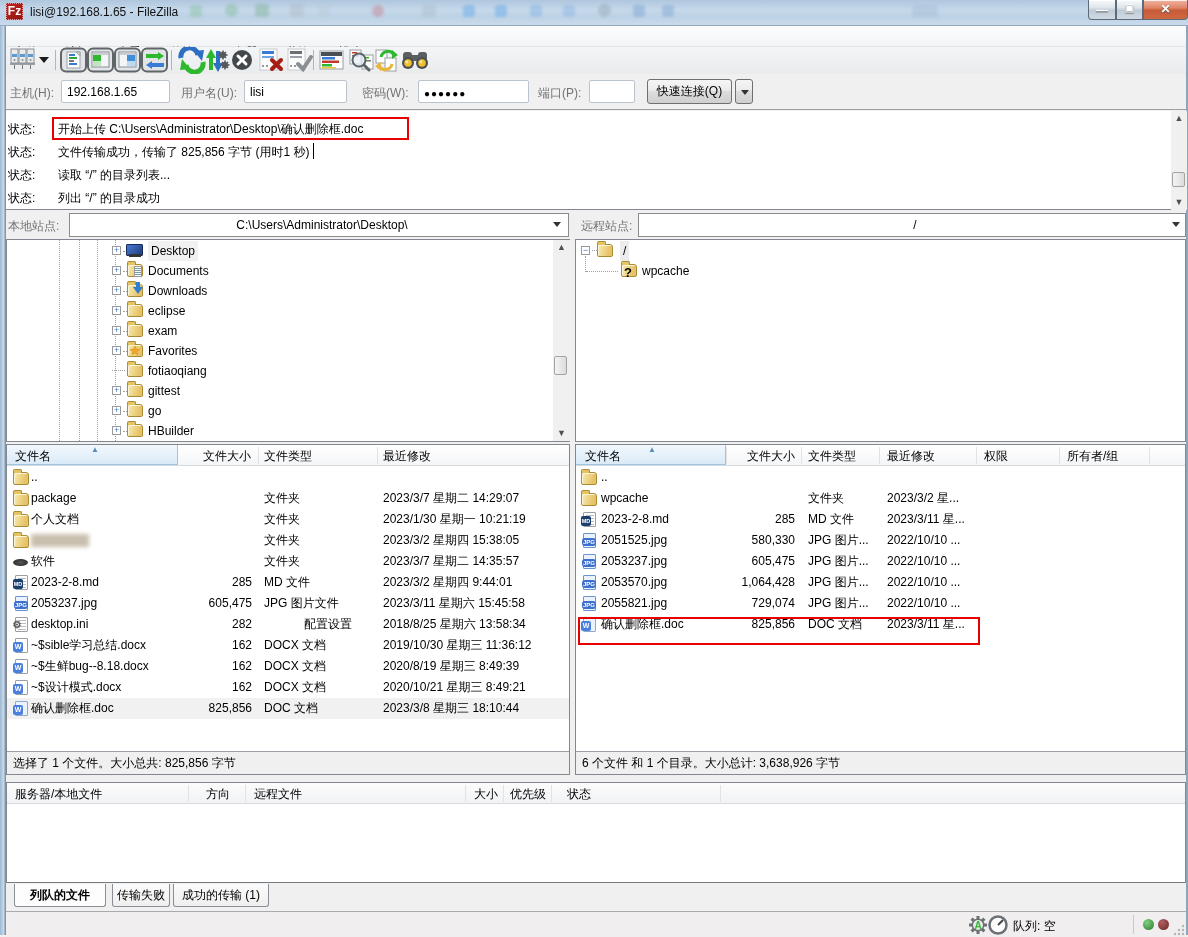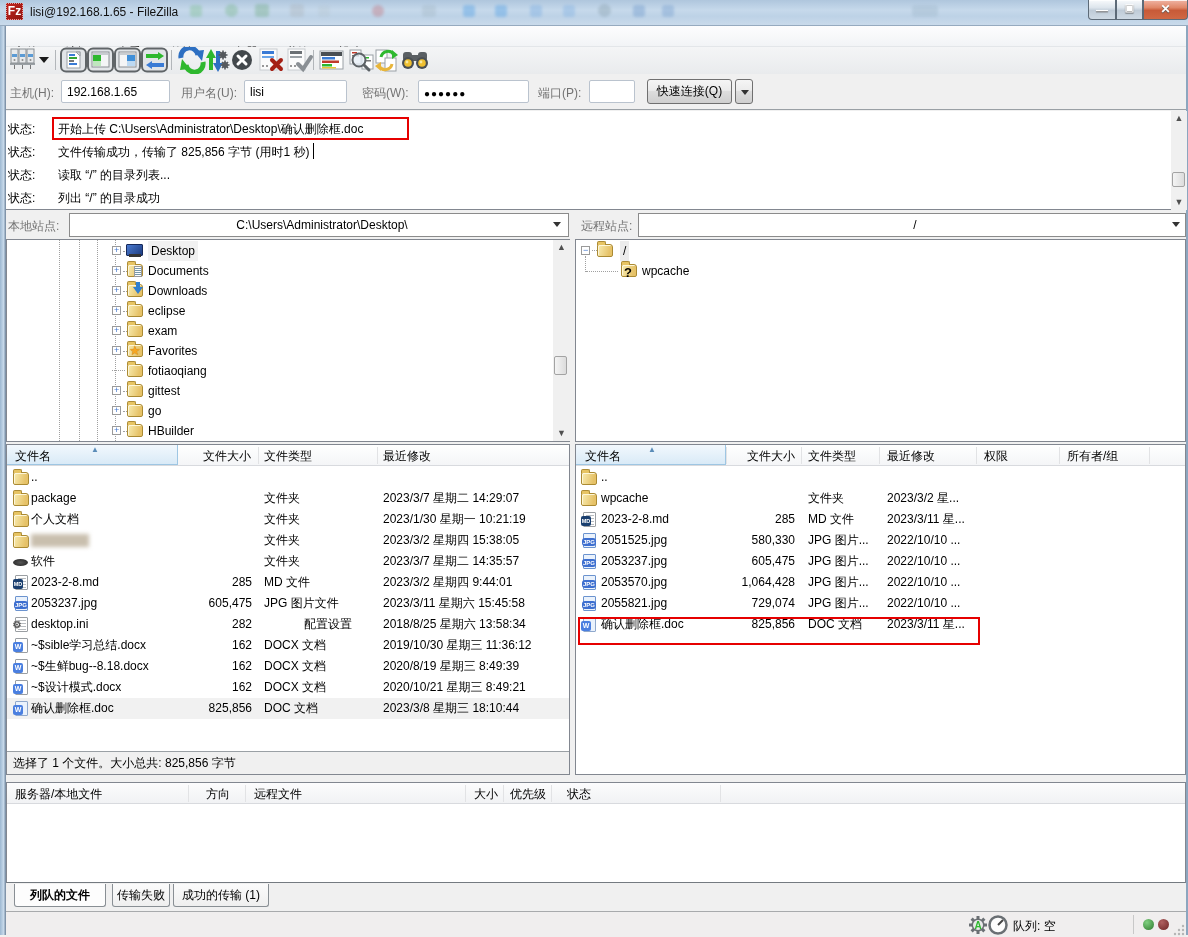--- a/index.html
+++ b/index.html
@@ -638,20 +638,21 @@
         <span class="dicon" style="left:7px;background:#eaf2fc;border-color:#8fa8cc;">
           <b style="background:#4a7fe0;">W</b>
         </span>
         <span style="position:absolute;left:25px;">确认删除框.doc</span>
         <span class="fsize" style="left:124px;width:95px;">825,856</span>
         <span class="fcol" style="left:232px;">DOC 文档</span>
         <span class="fcol" style="left:311px;">2023/3/11 星...</span>
       </div>
     </div>
 <div class="abs" id="redbox2" style="left:2px;top:172px;width:402px;height:28px;border:2px solid #e60000;"></div>
+<div class="pstat">6 个文件 和 1 个目录。大小总计: 3,638,926 字节</div>
 </div>
 
 <div class="abs" id="queue">
 <div class="lhead" style="background:linear-gradient(#fcfcfd,#f1f2f4);">
 <span class="hcell" style="left:8px;">服务器/本地文件</span>
 <span class="hcell" style="left:199px;">方向</span>
 <span class="hcell" style="left:247px;">远程文件</span>
 <span class="hcell" style="left:467px;text-align:center;">大小</span>
 <span class="hcell" style="left:503px;">优先级</span>
 <span class="hcell" style="left:560px;">状态</span>

